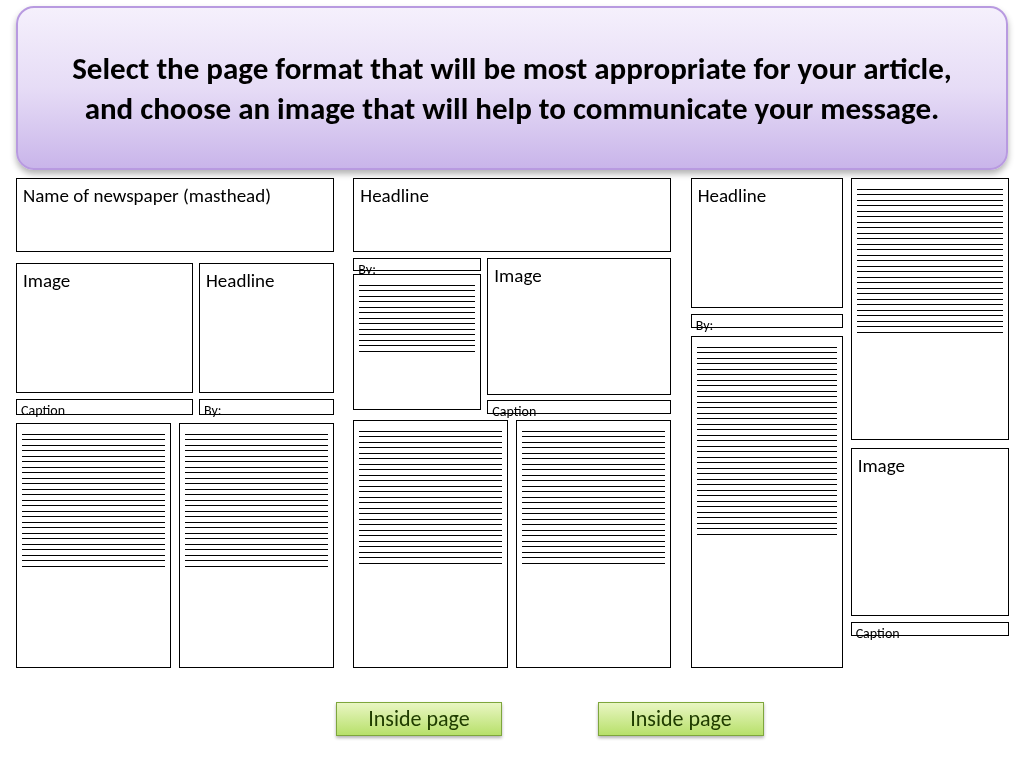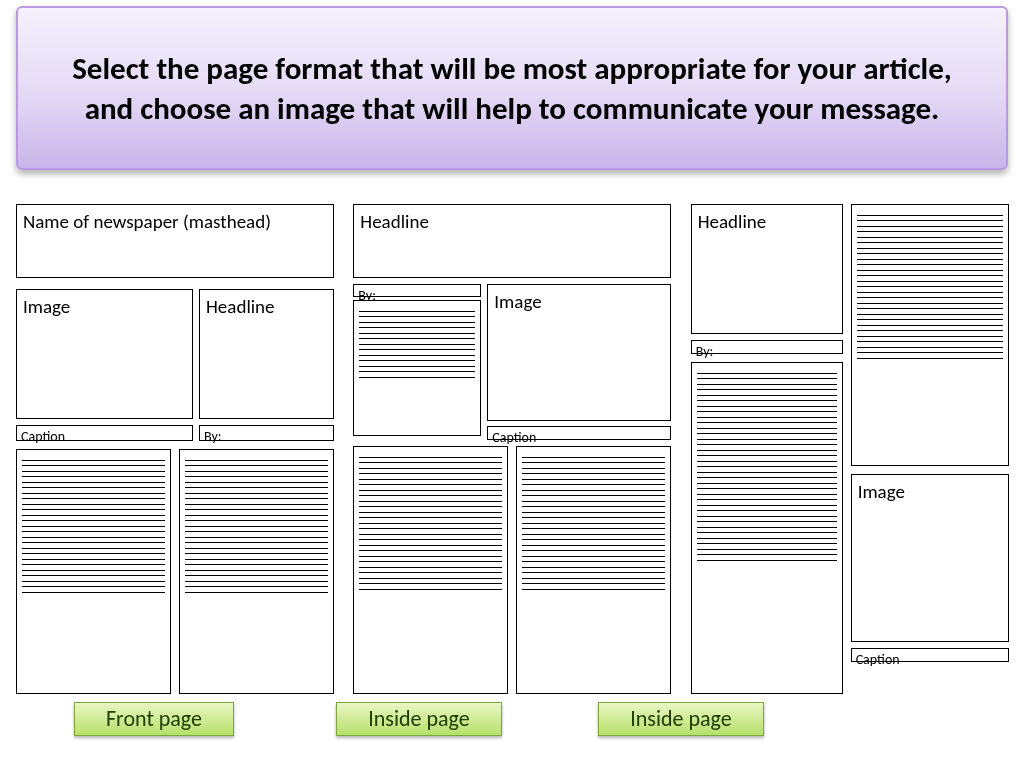--- a/index.html
+++ b/index.html
@@ -12,36 +12,36 @@
     overflow: hidden;
   }
   .instruction {
     position: absolute;
     left: 16px;
     top: 6px;
     width: 992px;
     height: 164px;
     background: linear-gradient(to bottom, #f5f0fc 0%, #e6dcf6 50%, #c9b5ea 100%);
     border: 2px solid #b89ae0;
-    border-radius: 6px;
+    border-radius: 18px;
     box-shadow: 0 4px 6px rgba(0,0,0,0.3);
     text-align: center;
     font-size: 31px;
     font-weight: 700;
     color: #000;
     padding: 14px 30px;
     line-height: 1.3;
     display: flex;
     align-items: center;
     justify-content: center;
   }
   .templates {
     position: absolute;
     left: 16px;
-    top: 204px;
+    top: 178px;
     width: 992px;
     height: 490px;
     display: flex;
     gap: 20px;
   }
   .template {
     width: 318px;
     height: 100%;
     position: relative;
   }
@@ -330,16 +330,15 @@
         <div class="line"></div>
         <div class="line"></div>
       </div>
     <div class="box t3-image label-lg">Image</div>
     <div class="box t3-caption label-sm">Caption</div>
   </div>
 
 </div>
 
 <div class="buttons">
-  <div class="btn btn1">Front page</div>
   <div class="btn btn2">Inside page</div>
   <div class="btn btn3">Inside page</div>
 </div>
 
 </body></html>

